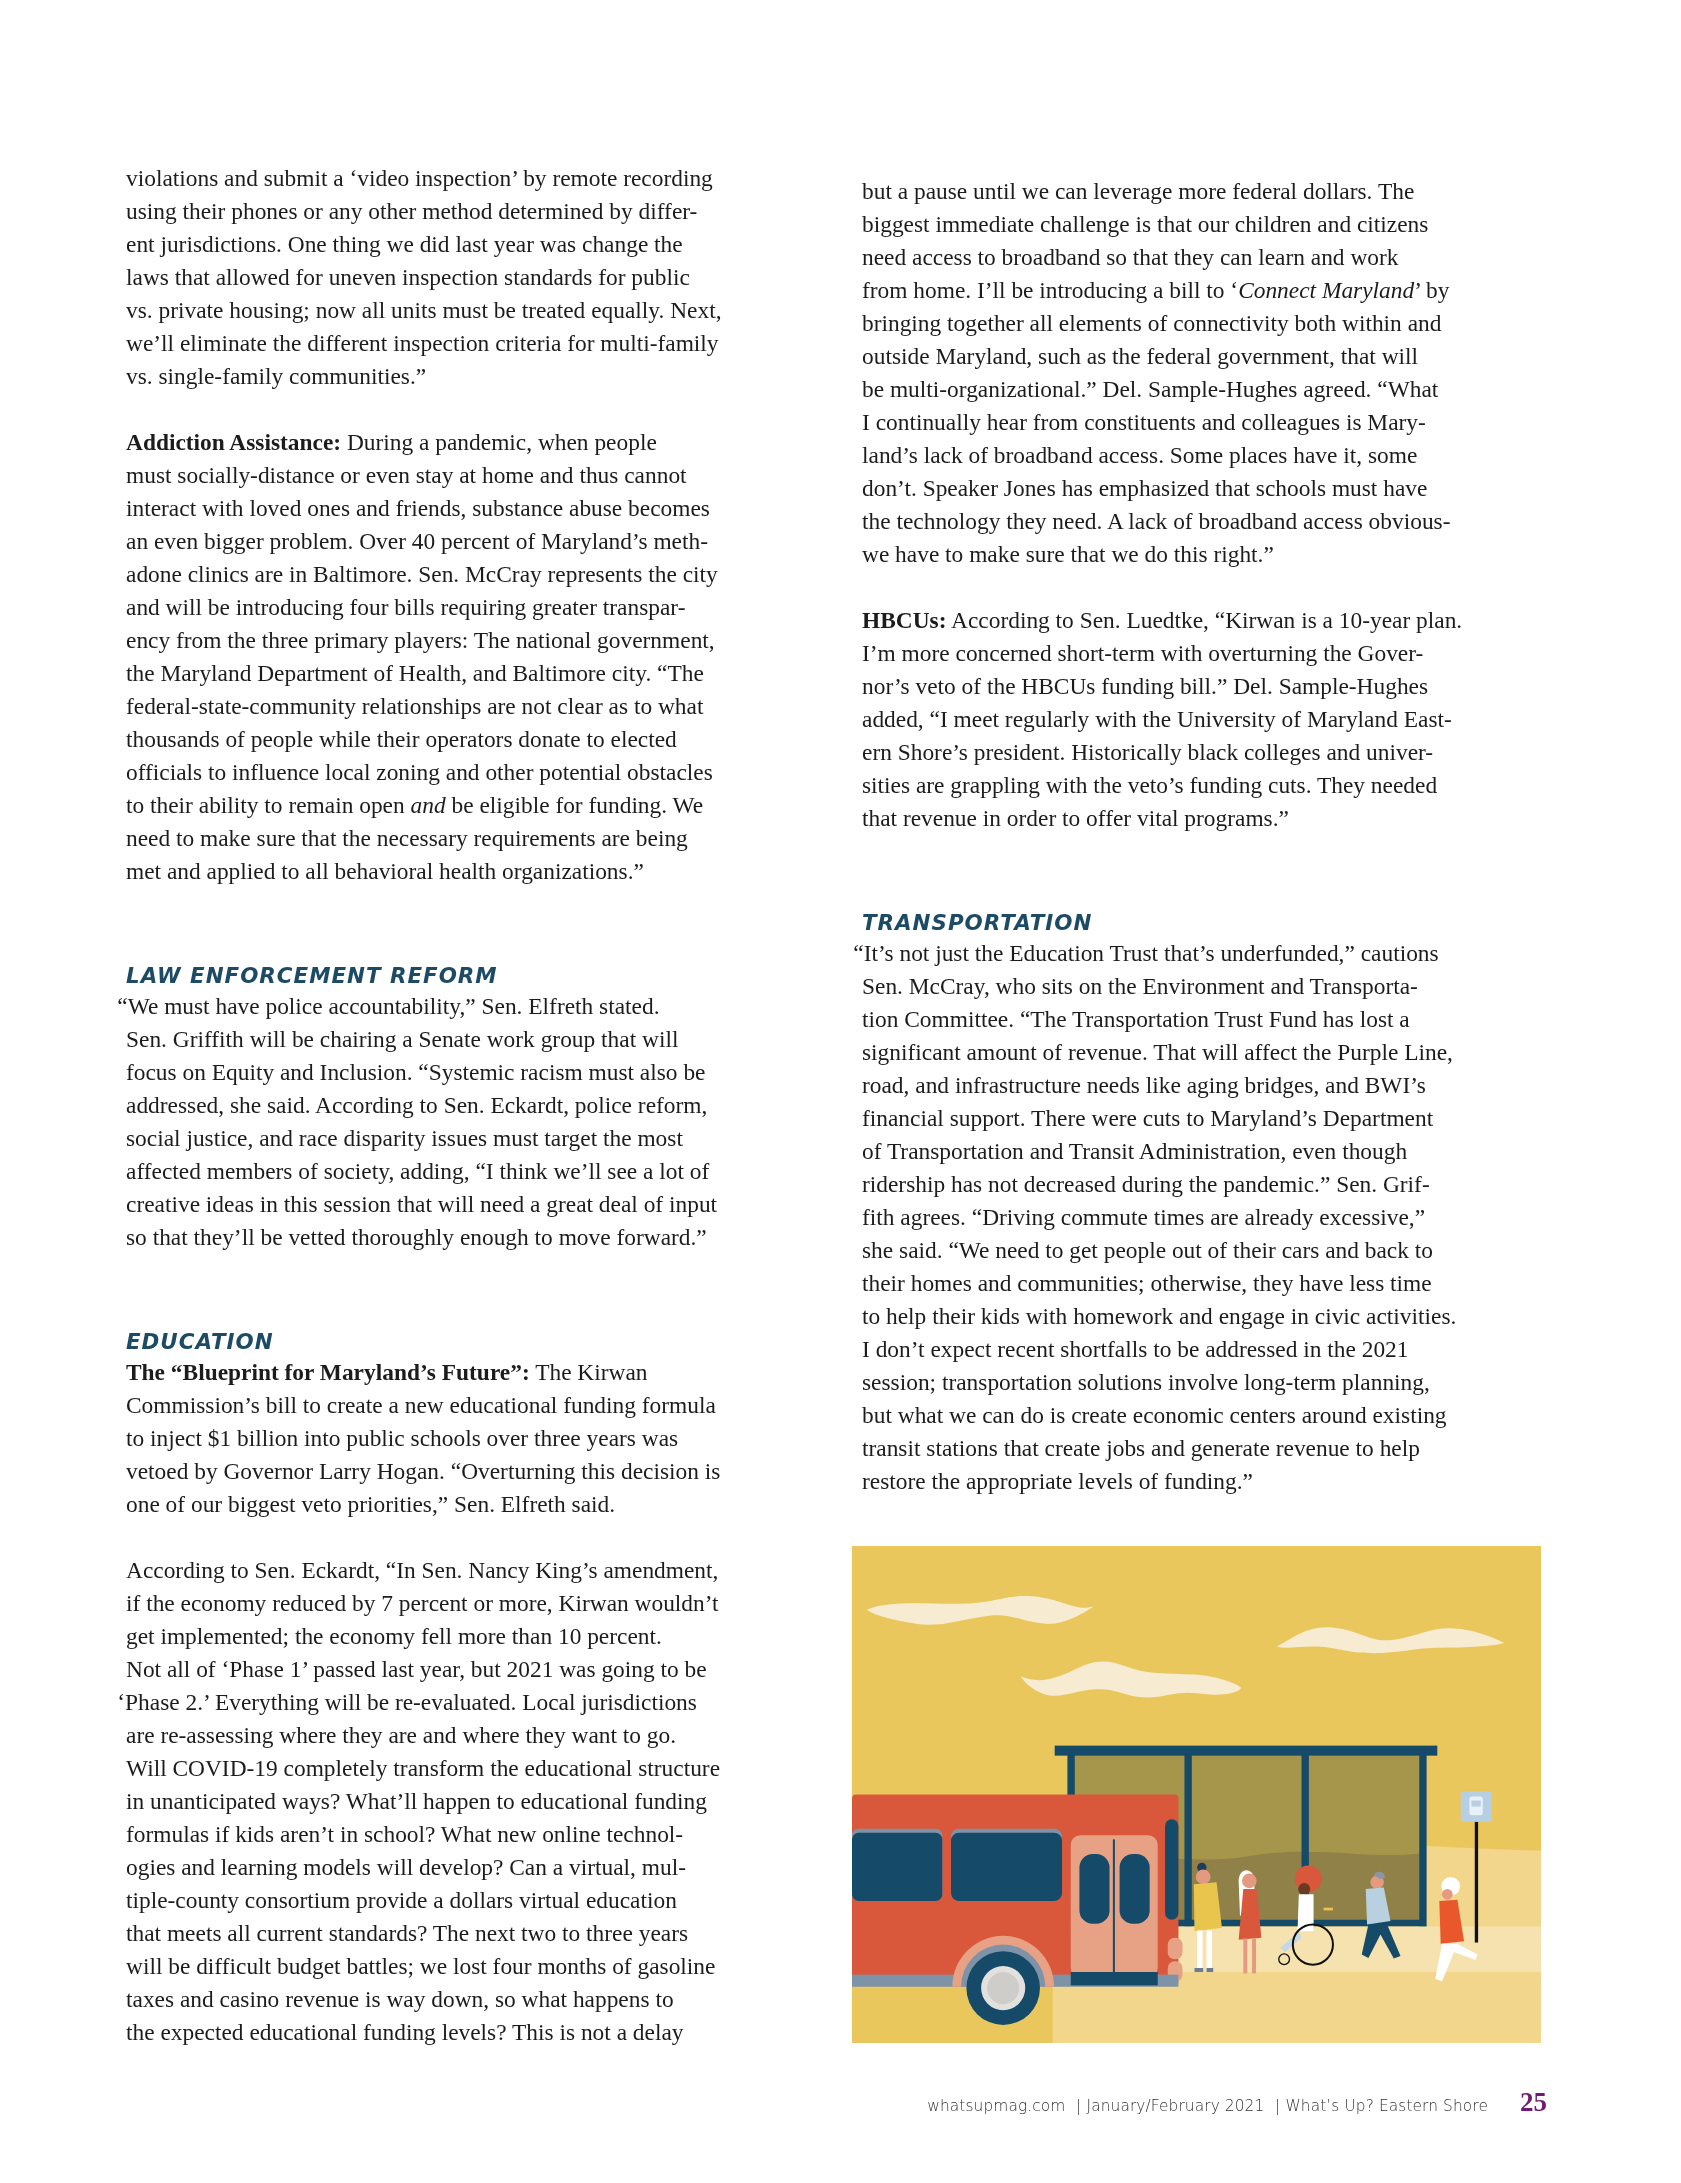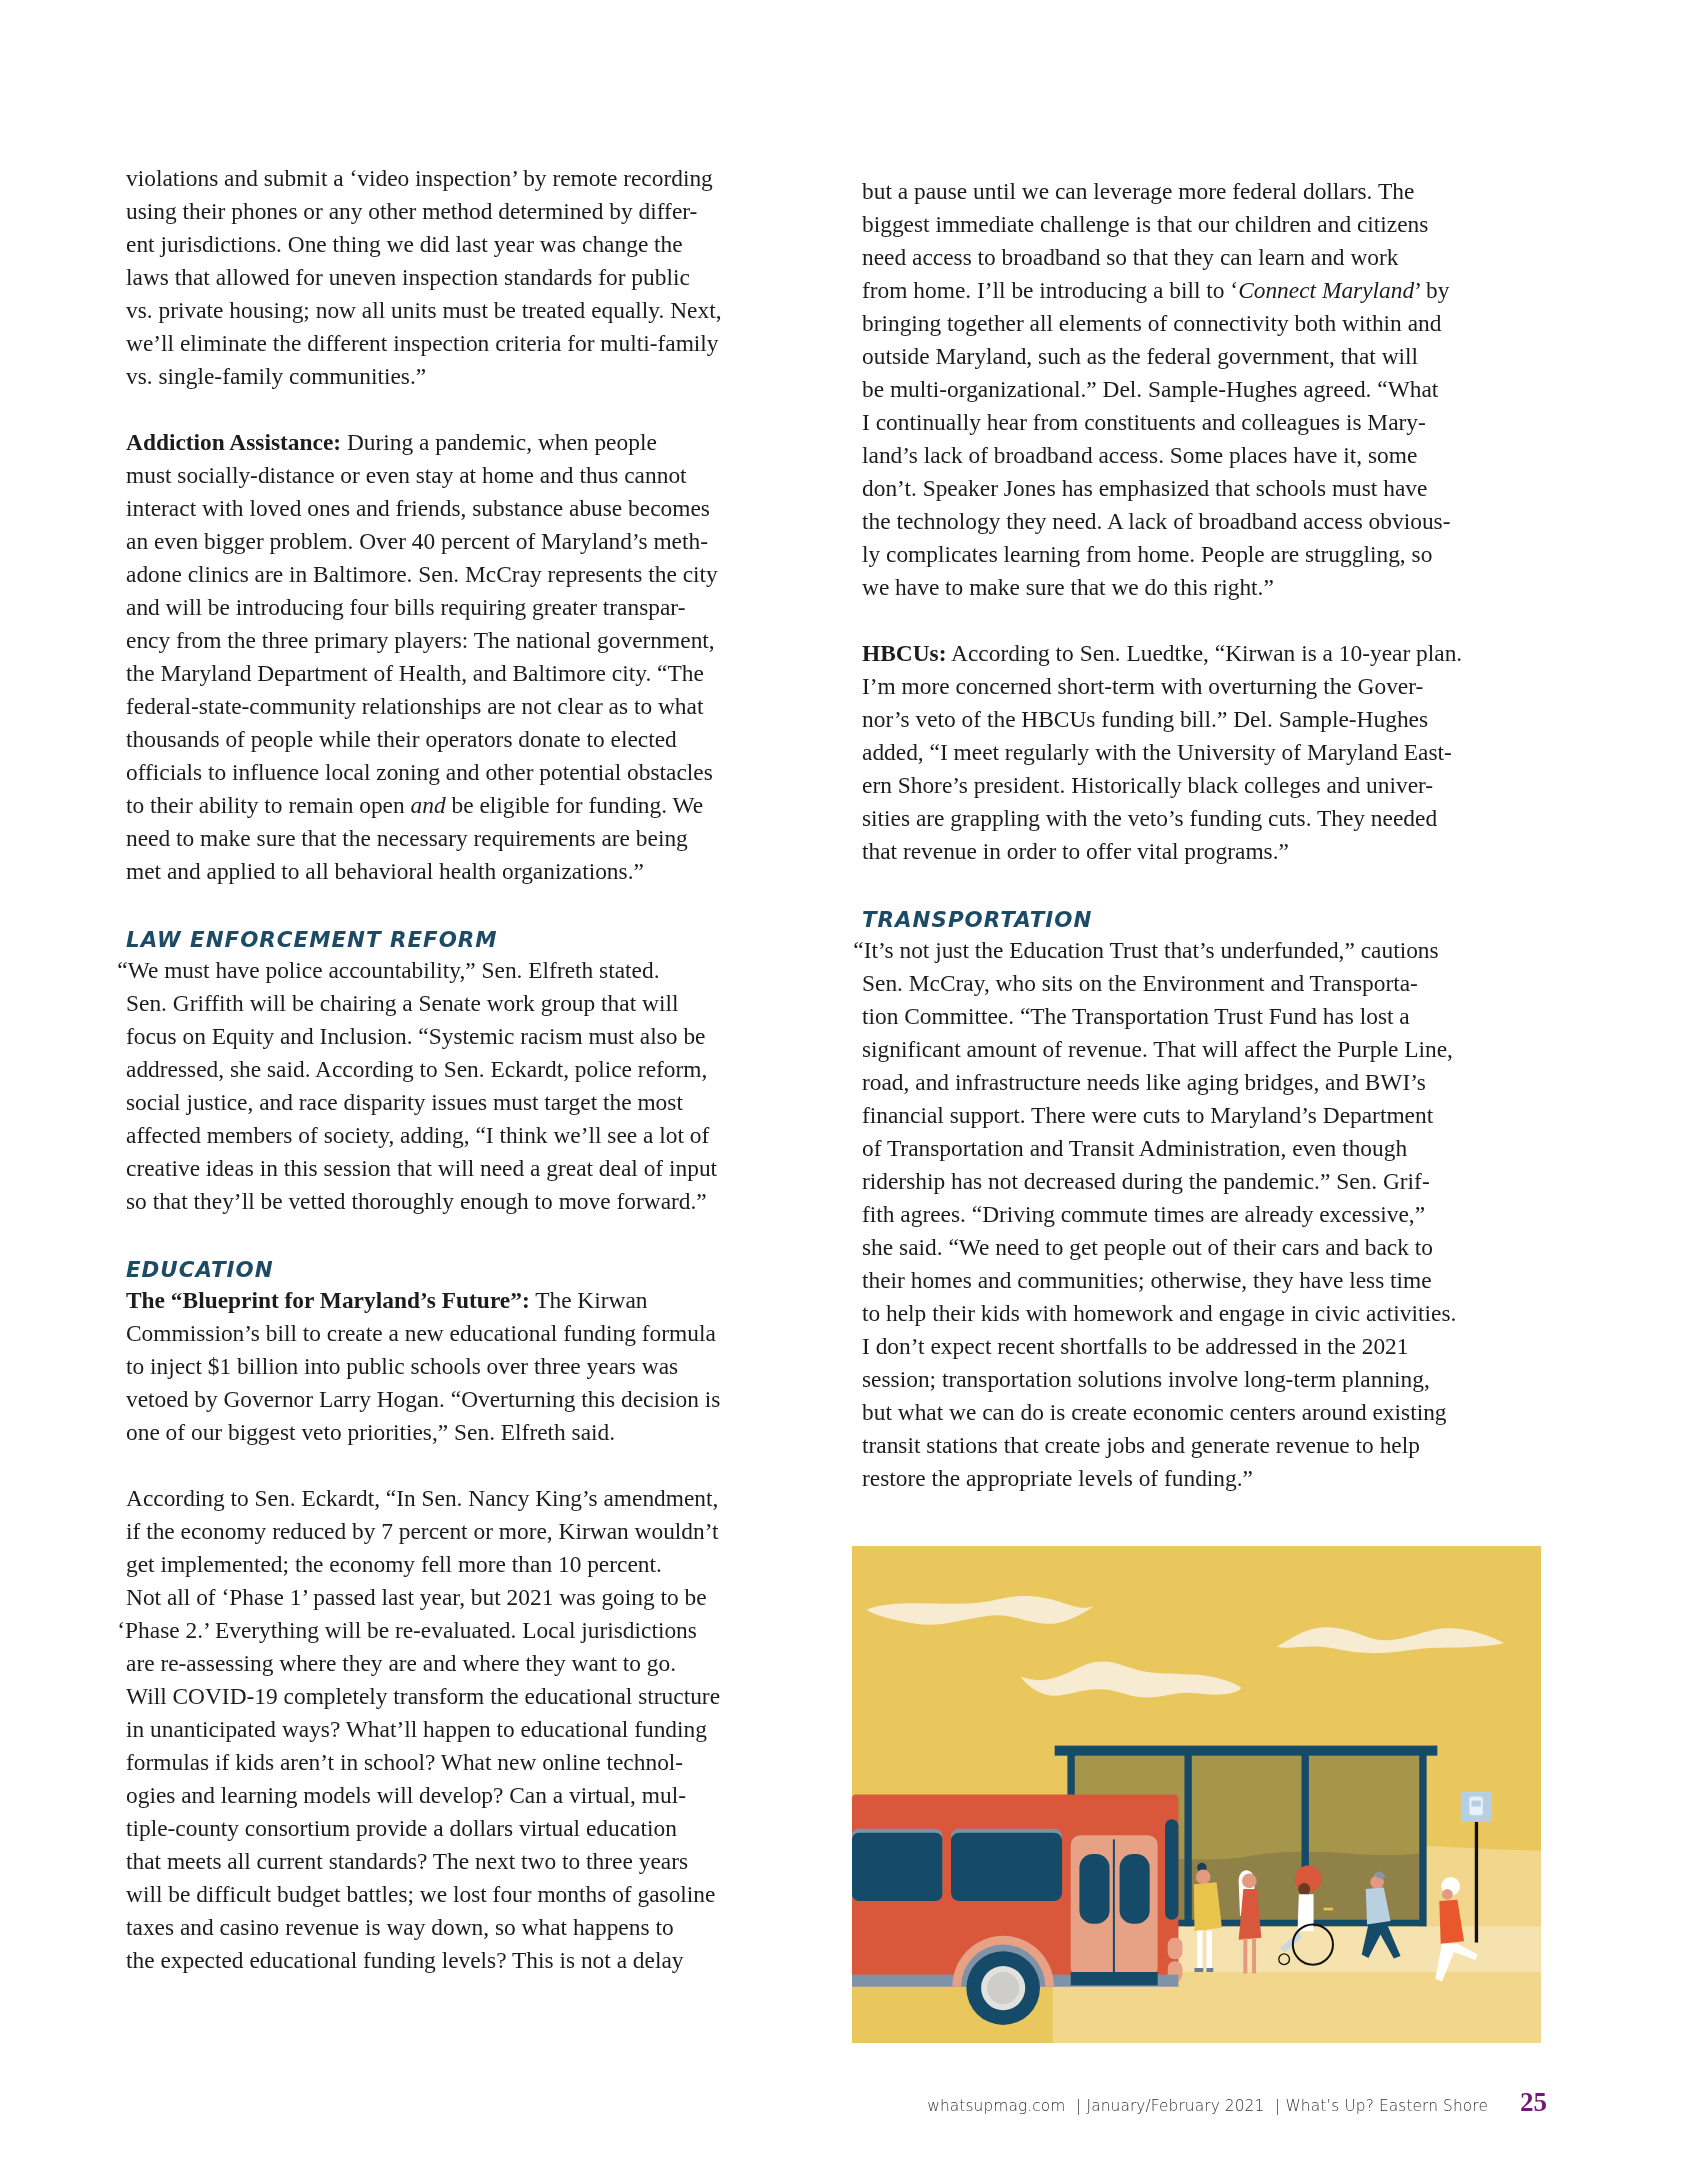--- a/index.html
+++ b/index.html
@@ -10,21 +10,21 @@
   .col-right { left: 862px; top: 175px; width: 703px; }
   .line { display: block; white-space: nowrap; height: 33px; }
   .gap { display: block; height: 33px; }
   .hang { margin-left: -8.7px; }
   .lead { font-weight: bold; }
   .it { font-style: italic; }
   .section-head {
     display: block; height: 33px; white-space: nowrap;
     font-family: "DejaVu Sans", "Liberation Sans", sans-serif;
     font-weight: bold; font-style: italic; font-size: 21.4px; letter-spacing: 1px;
-    color: #1d4b66; line-height: 37px;
+    color: #1d4b66; line-height: 37px; margin-top: 36px;
   }
   .illustration { position: absolute; left: 852px; top: 1546px; width: 689px; height: 497px; overflow: hidden; background: #eac75d; }
   .illustration svg { display: block; width: 100%; height: 100%; }
   .footer { position: absolute; top: 2087px; right: 134px; display: flex; align-items: baseline; gap: 32px; white-space: nowrap; }
   .footer-text { font-family: "DejaVu Sans", "Liberation Sans", sans-serif; font-size: 15.4px; color: #333; letter-spacing: 0.1px; font-weight: 300; }
   .footer-sep { margin: 0 5.4px; }
   .page-num { font-family: "Liberation Serif", "DejaVu Serif", serif; font-weight: bold; font-size: 27px; color: #701a75; }
 </style>
 </head>
 <body>
@@ -106,21 +106,20 @@
       <span class="line">biggest immediate challenge is that our children and citizens</span>
       <span class="line">need access to broadband so that they can learn and work</span>
       <span class="line"><span>from home. I’ll be introducing a bill to ‘</span><span class="it">Connect Maryland</span><span>’ by</span></span>
       <span class="line">bringing together all elements of connectivity both within and</span>
       <span class="line">outside Maryland, such as the federal government, that will</span>
       <span class="line">be multi-organizational.” Del. Sample-Hughes agreed. “What</span>
       <span class="line">I continually hear from constituents and colleagues is Mary-</span>
       <span class="line">land’s lack of broadband access. Some places have it, some</span>
       <span class="line">don’t. Speaker Jones has emphasized that schools must have</span>
       <span class="line">the technology they need. A lack of broadband access obvious-</span>
-      <span class="line">ly complicates learning from home. People are struggling, so</span>
       <span class="line">we have to make sure that we do this right.”</span>
     </div>
     <span class="gap"></span>
 
     <div>
       <span class="line"><span class="lead">HBCUs:</span><span> According to Sen. Luedtke, “Kirwan is a 10-year plan.</span></span>
       <span class="line">I’m more concerned short-term with overturning the Gover-</span>
       <span class="line">nor’s veto of the HBCUs funding bill.” Del. Sample-Hughes</span>
       <span class="line">added, “I meet regularly with the University of Maryland East-</span>
       <span class="line">ern Shore’s president. Historically black colleges and univer-</span>

